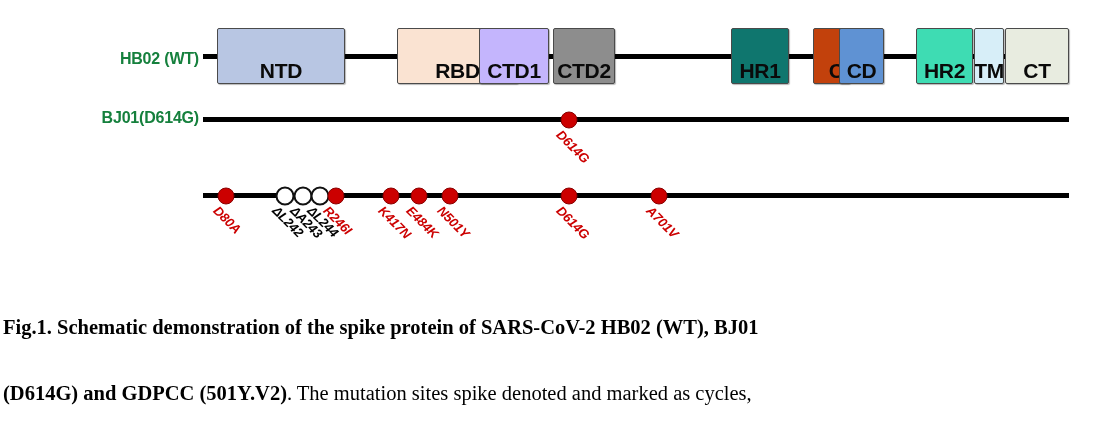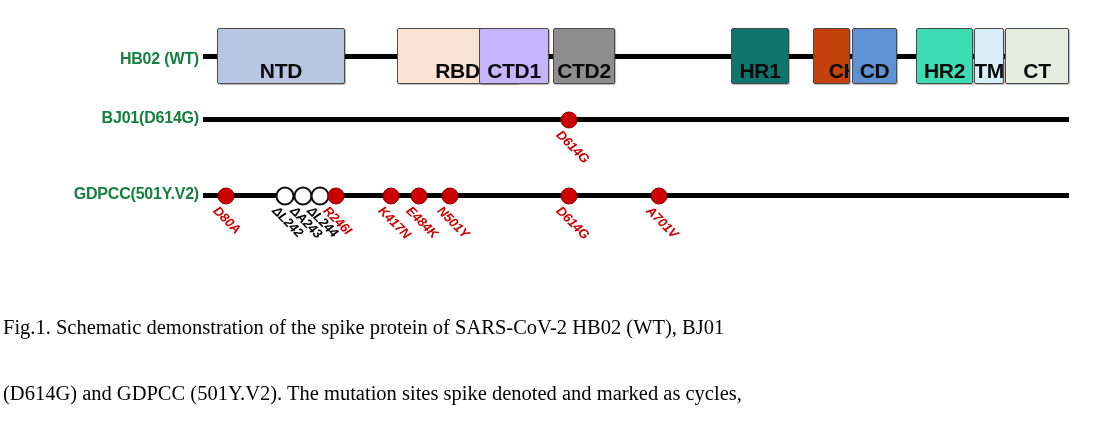--- a/index.html
+++ b/index.html
@@ -128,30 +128,29 @@
     line-height: 1.0;
   }
   .cap-line {
     position: absolute;
     left: 3px;
     width: 1096px;
     white-space: nowrap;
   }
   .cap-line.l1 { top: 15px; }
   .cap-line.l2 { top: 81px; }
-  .cap-bold { font-weight: normal; margin-top: 24px; }
+  .cap-bold { font-weight: bold; margin-top: 24px; }
 </style>
 </head>
 <body>
 
 <div id="figure">
 
   <div class="row-label wt">HB02 (WT)</div>
   <div class="row-label bj01">BJ01(D614G)</div>
-  <div class="row-label gdpcc">GDPCC(501Y.V2)</div>
 
   <div class="wt-track">
     <div class="wt-line"></div>
     <div id="wt-domains">
         <div class="domain-box" style="left: 14px; width: 128px; background: rgb(184, 198, 227);">
           <span>NTD</span>
         </div>
         <div class="domain-box" style="left: 150px; width: 121px; background: rgb(250, 227, 210); margin-left: 44px;">
           <span>RBD</span>
         </div>
@@ -160,21 +159,21 @@
         </div>
         <div class="domain-box" style="left: 350px; width: 62px; background: rgb(141, 141, 141);">
           <span>CTD2</span>
         </div>
         <div class="domain-box" style="left: 528px; width: 58px; background: #0f766e;">
           <span>HR1</span>
         </div>
         <div class="domain-box" style="left: 610px; width: 37px; background: #c2410c; padding-left: 24px;">
           <span>CH</span>
         </div>
-        <div class="domain-box" style="left: 649px; width: 45px; background: rgb(95, 146, 211);">
+        <div class="domain-box" style="left: 636px; width: 45px; background: rgb(95, 146, 211);">
           <span>CD</span>
         </div>
         <div class="domain-box" style="left: 713px; width: 57px; background: rgb(62, 220, 179);">
           <span>HR2</span>
         </div>
         <div class="domain-box" style="left: 771px; width: 30px; background: rgb(215, 238, 248);">
           <span>TM</span>
         </div>
         <div class="domain-box" style="left: 802px; width: 64px; background: rgb(232, 236, 224);">
           <span>CT</span>

